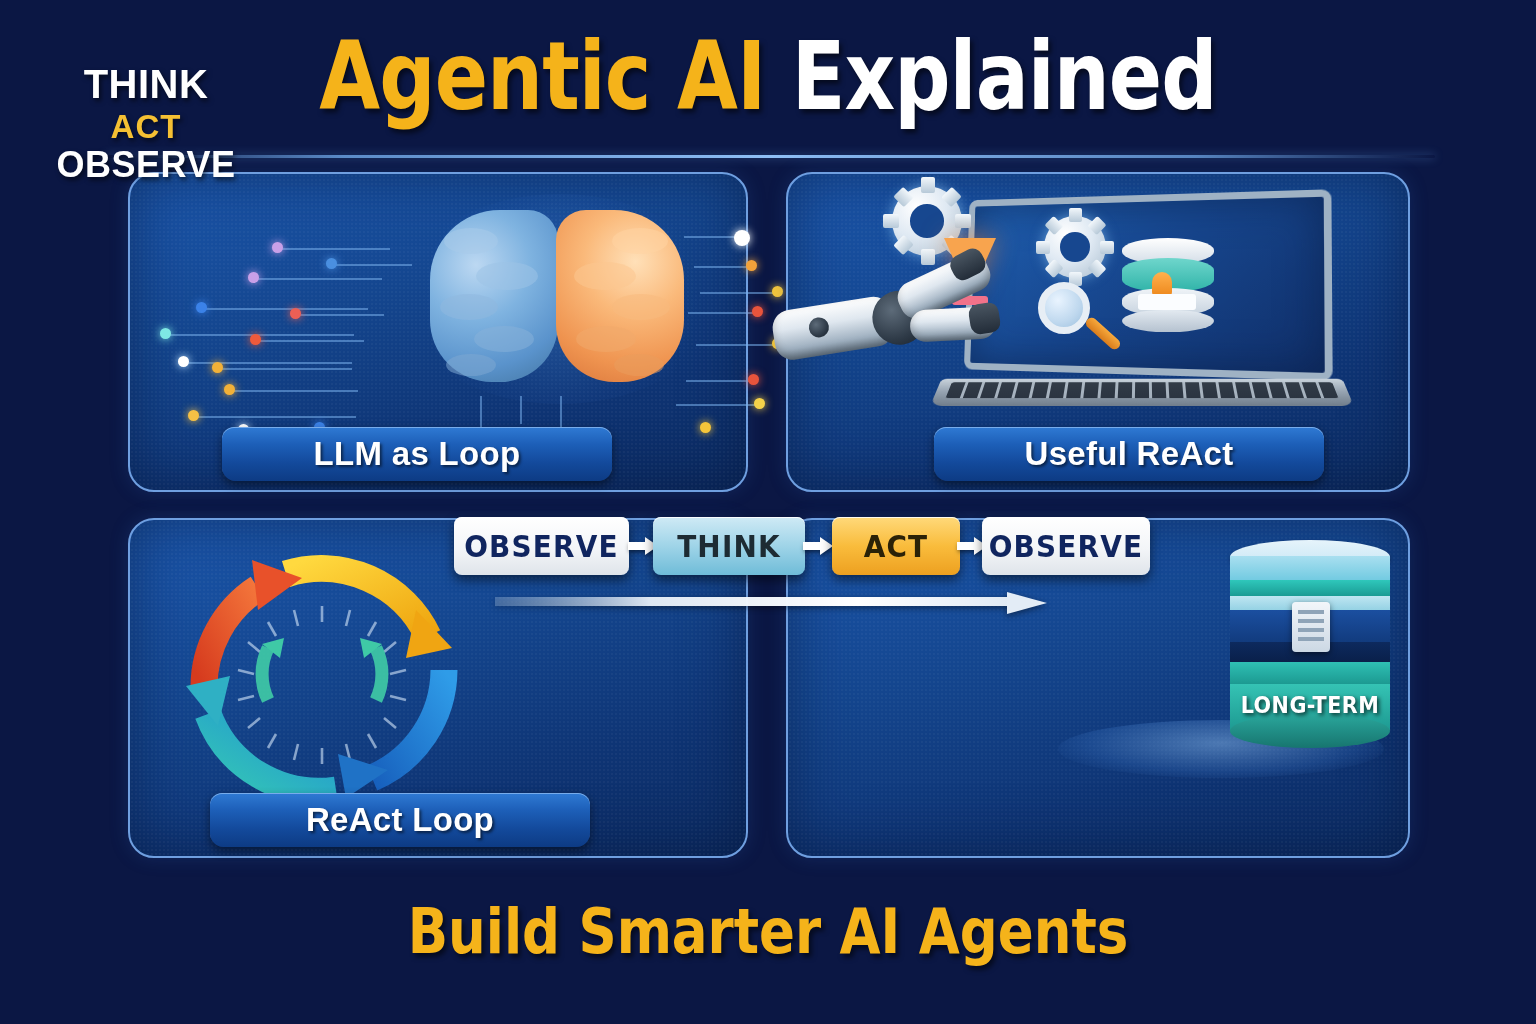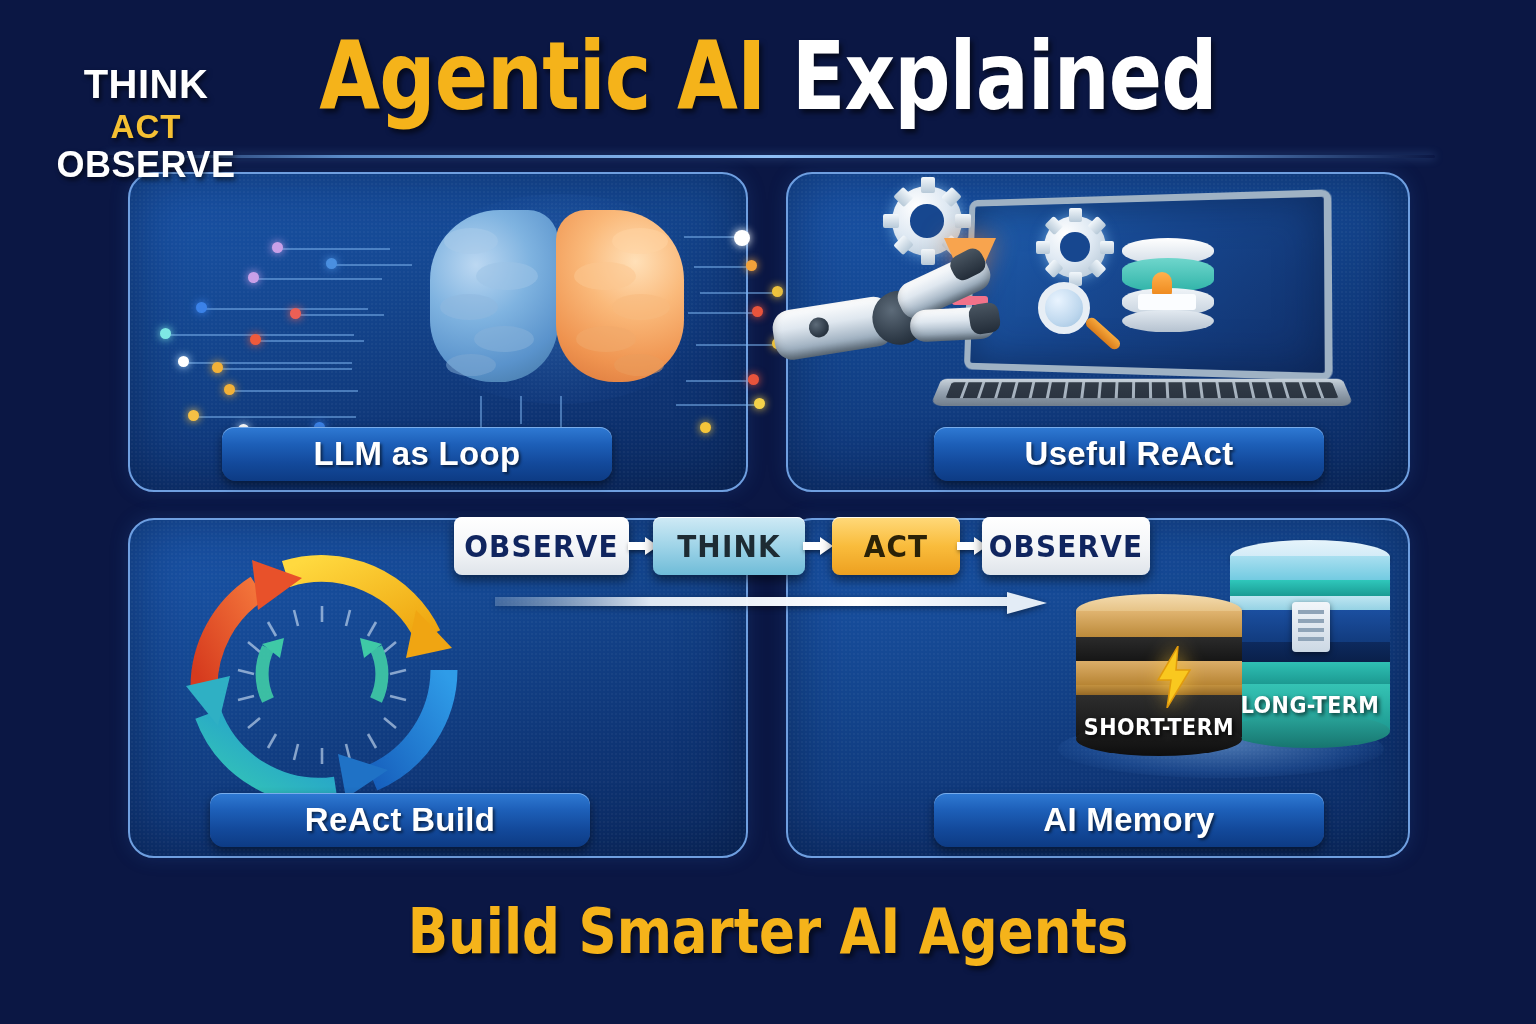--- a/index.html
+++ b/index.html
@@ -404,21 +404,21 @@
       <polygon points="206,96 184,90 188,110" fill="#3fc9a6"></polygon>
     </svg>
   </div>
   <div id="loop-text">
     <div id="lt-think">THINK</div>
     <div id="lt-act">ACT</div>
     <div id="lt-observe">OBSERVE</div>
   </div>
 
   <div class="pill" id="pill-loop">
-    <span>ReAct Build</span>
+    <span>ReAct Loop</span>
   </div>
 
   <div class="panel" id="panel-memory"></div>
 
   <div id="mem-art">
     <div id="mem-platform"></div>
 
     <div class="cyl" id="cyl-long">
       <div class="cap" style="top:0;height:34px;background:linear-gradient(180deg,#e6f4fb 0%,#bfe3f3 100%);box-shadow:0 2px 4px rgba(0,0,0,.3);"></div>
       <div class="seg" style="top:16px;height:26px;background:linear-gradient(180deg,#a9dff0,#6ec9e0);"></div>
@@ -426,38 +426,22 @@
       <div class="seg" style="top:56px;height:16px;background:linear-gradient(180deg,#bfe6f2,#8fcfe2);"></div>
       <div class="seg" style="top:70px;height:34px;background:linear-gradient(180deg,#1b4fa0,#113a7c);"></div>
       <div class="seg" style="top:102px;height:22px;background:linear-gradient(180deg,#0d2a5e,#091f48);"></div>
       <div class="seg" style="top:122px;height:24px;background:linear-gradient(180deg,#2fc0b4,#1a968e);"></div>
       <div class="seg" style="top:144px;height:46px;background:linear-gradient(180deg,#35c3b4,#1e9a92);"></div>
       <div class="cap" style="top:174px;height:34px;background:linear-gradient(180deg,#2aa79c,#17756f);"></div>
       <div id="doc-icon"></div>
       <div class="mem-label" style="top:152px;">LONG-TERM</div>
     </div>
 
-    <div class="cyl" id="cyl-short">
-      <div class="cap" style="top:0;height:34px;background:linear-gradient(180deg,#f4dcaf 0%,#d9ab60 100%);box-shadow:0 2px 4px rgba(0,0,0,.35);"></div>
-      <div class="seg" style="top:17px;height:28px;background:linear-gradient(180deg,#e0b470,#b98736);"></div>
-      <div class="seg" style="top:43px;height:26px;background:linear-gradient(180deg,#2b2b2b,#141414);"></div>
-      <div class="seg" style="top:67px;height:26px;background:linear-gradient(180deg,#dcae69,#b4812f);"></div>
-      <div class="seg" style="top:91px;height:12px;background:linear-gradient(180deg,#c2913f,#8d6121);"></div>
-      <div class="seg" style="top:101px;height:42px;background:linear-gradient(180deg,#2d2d2d,#171717);"></div>
-      <div class="cap" style="top:128px;height:34px;background:linear-gradient(180deg,#242424,#0e0e0e);"></div>
-      <svg id="bolt" viewBox="0 0 40 62">
-        <polygon points="24,0 4,34 17,34 13,62 36,24 22,24" fill="#f9c81f" stroke="#e09a0c" stroke-width="1.5"></polygon>
-      </svg>
-      <div class="mem-label" style="top:120px;">SHORT-TERM</div>
-    </div>
-  </div>
-
-  <div class="pill" id="pill-memory">
-    <span>AI Memory</span>
-  </div>
+  </div>
+
 
   <div class="chip chip-white" id="chip-1">
     <span>OBSERVE</span>
   </div>
   <svg class="chip-arrow" id="carr-1" viewBox="0 0 30 18">
     <polygon points="0,5 17,5 17,0 30,9 17,18 17,13 0,13" fill="#ffffff"></polygon>
   </svg>
 
   <div class="chip chip-blue" id="chip-2">
     <span>THINK</span>

